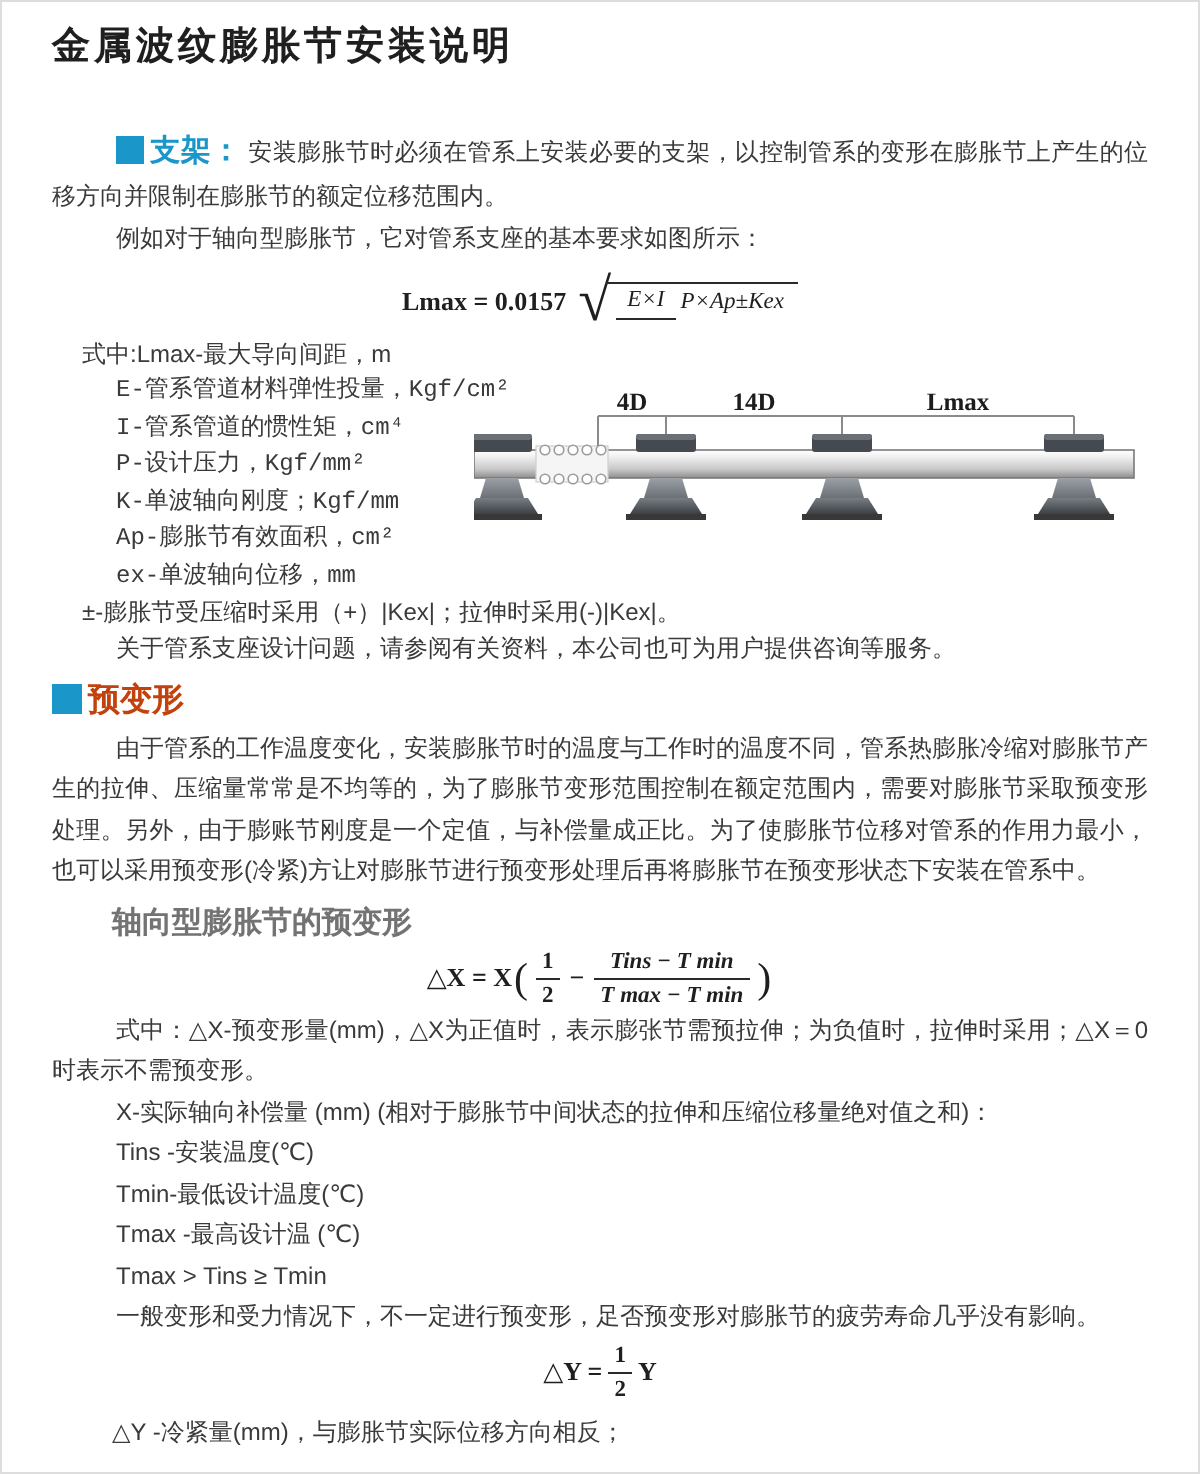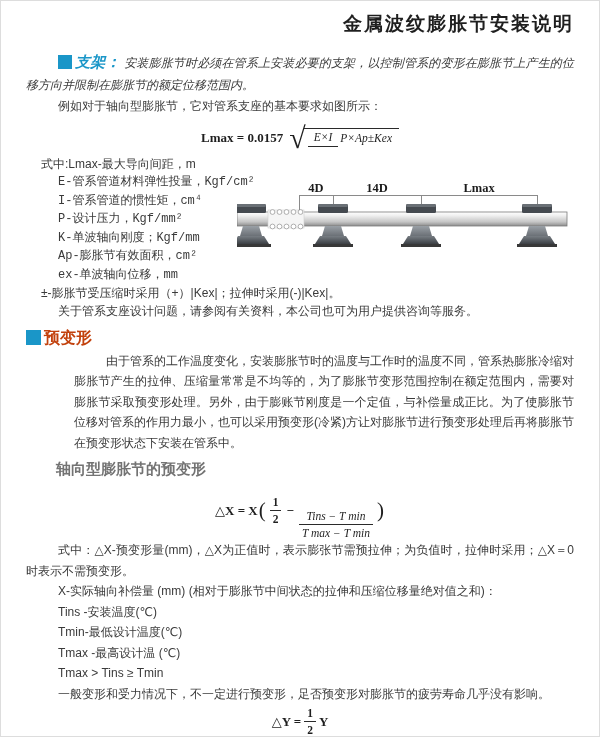--- a/index.html
+++ b/index.html
@@ -3,25 +3,25 @@
 <meta charset="utf-8">
 <style>
   * { margin:0; padding:0; box-sizing:border-box; }
   html,body { background:#fff; }
   .page {
     position:relative; width:600px; height:737px; overflow:hidden;
     background:#fff; border:1px solid #ddd; padding:0 25px;
     font-family:"Liberation Sans","DejaVu Sans",sans-serif;
     font-size:12px; color:#3a3a3a;
   }
-  .doc-title { text-align:right; font-size:19px; font-weight:bold; color:#1f1f1f;
+  .doc-title { text-align:left; font-size:19px; font-weight:bold; color:#1f1f1f;
     margin-top:10px; line-height:26px; letter-spacing:2px; }
   .para { text-align:justify; line-height:21.5px; }
   .indent { text-indent:32px; }
-  .para.first { margin-top:14px;font-style:italic; }
+  .para.first { margin-top:28px; }
   .sec-inline { font-size:15px; font-weight:bold; color:#1a96c8; }
   .square { display:inline-block; width:14px; height:14px; background:#1a96c8;
     margin-right:3px; vertical-align:-2px; }
   .sec-head { font-size:16px; font-weight:bold; color:#c2410c; line-height:22px; margin-top:5px; }
   .sec-head .square { width:15px; height:15px; }
   .sub-head { font-size:15px; font-weight:bold; color:#737373; line-height:21px; }
   .sub-head.axial { margin:5px 0 0 30px; }
   .sub-head.lateral { margin:3px 0 0 2px; }
   
   .formula-row { text-align:center; font-family:"Liberation Serif","DejaVu Serif",serif;
@@ -32,32 +32,32 @@
   .f-math { display:inline-flex; align-items:center; }
   .radical { font-size:30px; font-weight:normal; line-height:30px; margin:0 -3px 0 6px; }
   .sq-frac { display:inline-flex; flex-direction:row; border-top:1.6px solid #2a2a2a;
     padding:1px 5px 0; font-weight:normal; font-style:italic; font-size:11.5px; line-height:15px; }
   .sq-frac .fnum { border-bottom:1.1px solid #2a2a2a; padding:0 6px 1px; }
   .sq-frac .fden { padding:1px 2px 0; }
   .frac { display:inline-flex; flex-direction:column; text-align:center; margin:0 3px;
     font-size:11.5px; line-height:14px; font-weight:bold; }
   .frac .fnum { border-bottom:1.1px solid #2a2a2a; padding:0 3px 1px; }
   .frac .fden { padding:1px 3px 0; }
-  .frac.ital { font-style:italic; font-weight:normal;margin-top:28px; }
+  .frac.ital { font-style:italic; font-weight:bold; }
   .paren { font-size:21px; font-weight:normal; line-height:21px; margin:0 1px; }
   .op { margin:0 2px; }
   
   .vars-section { position:relative; margin-top:2px; height:167px; }
   .v-line { margin-left:15px; line-height:18.5px; white-space:nowrap; }
   .v-line.deep { margin-left:32px;font-family:Liberation Mono, monospace; }
   .diagram { position:absolute; left:211px; top:24px; width:348px; height:104px; }
   
   .item { margin-left:32px; line-height:20.5px; white-space:nowrap; }
   .explain { line-height:20.5px; }
-  .body-para { line-height:20.5px; margin-top:2px;margin-left:48px; }
+  .body-para { line-height:20.5px; margin-top:2px; }
   .note-line { margin-left:30px; line-height:20px; margin-top:4px; }
 </style>
 </head>
 <body>
 
 <div class="page">
 
   <h1 class="doc-title">金属波纹膨胀节安装说明</h1>
 
   <p class="para indent first">

